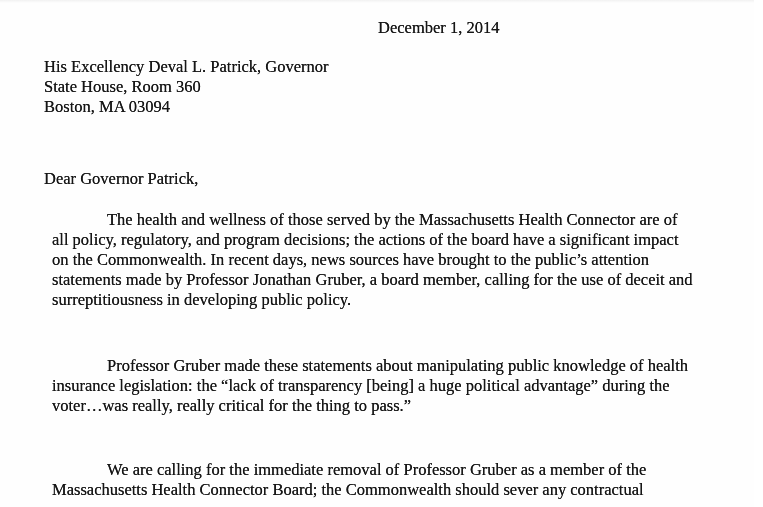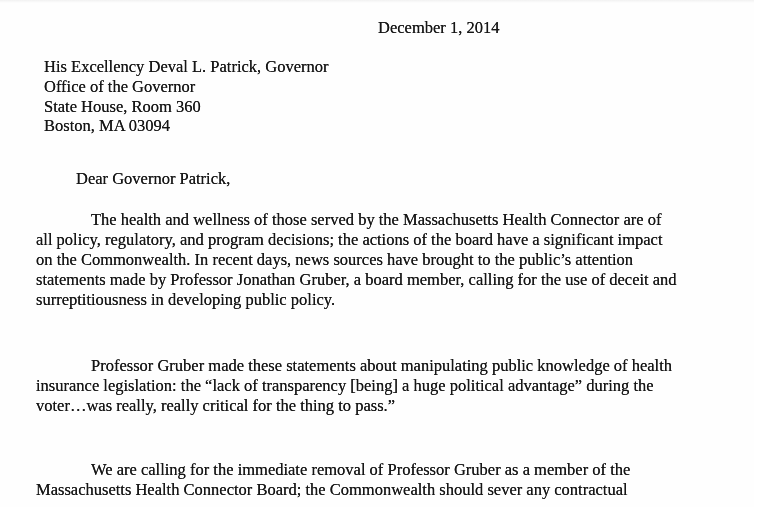--- a/index.html
+++ b/index.html
@@ -36,25 +36,24 @@
     position: absolute;
     top: 57px;
     left: 44px;
     line-height: 19.8px;
   }
   .salutation {
     position: absolute;
     top: 169px;
     left: 44px;
     white-space: pre;
-    margin-left: 32px;
   }
   .paragraph {
     position: absolute;
-    left: 36px;
+    left: 52px;
     width: 712px;
     line-height: 20px;
   }
   .para-1 { top: 210px; }
   .para-2 { top: 356px; }
   .para-3 { top: 460px; }
   .line {
     white-space: pre;
   }
   .line.indent {
@@ -64,21 +63,20 @@
 </head>
 <body>
 
 <div class="page">
   <div class="scan-edge"></div>
 
   <div class="date">December 1, 2014</div>
 
   <div class="address">
     <div class="line">His Excellency Deval L. Patrick, Governor</div>
-    <div class="line">Office of the Governor</div>
     <div class="line">State House, Room 360</div>
     <div class="line">Boston, MA 03094</div>
   </div>
 
   <div class="salutation">Dear Governor Patrick,</div>
 
   <div class="paragraph para-1">
     <div class="line indent">The health and wellness of those served by the Massachusetts Health Connector are of</div>
     <div class="line">all policy, regulatory, and program decisions; the actions of the board have a significant impact</div>
     <div class="line">on the Commonwealth. In recent days, news sources have brought to the public’s attention</div>

